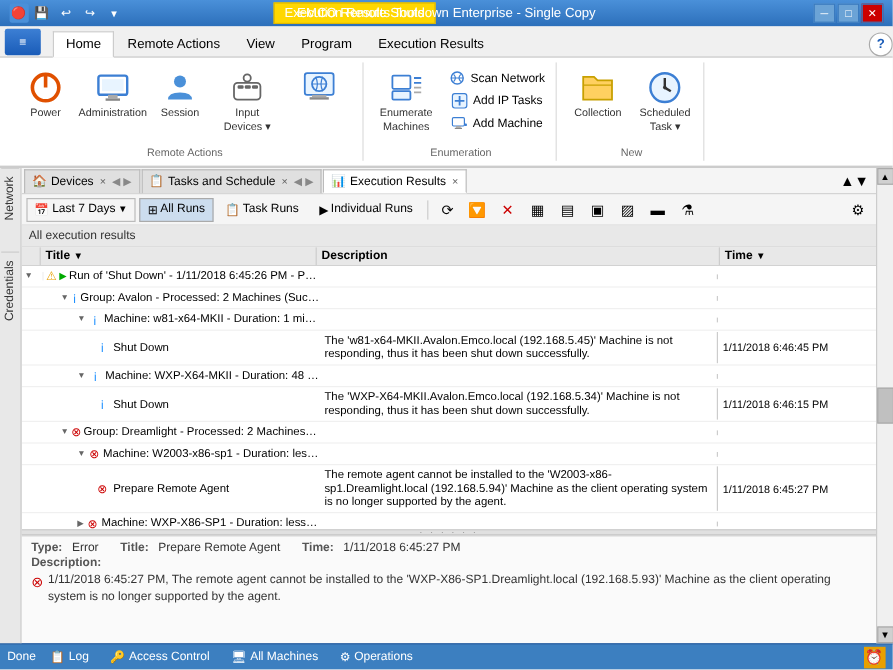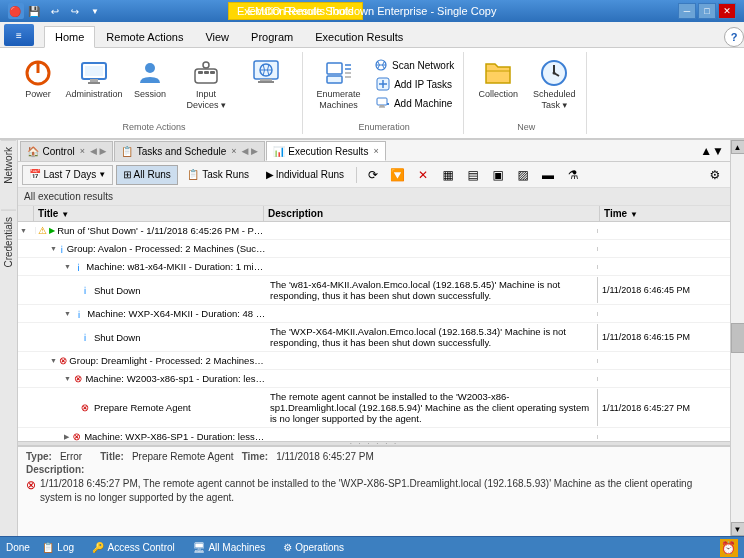--- a/index.html
+++ b/index.html
@@ -285,21 +285,21 @@
     <div class="sidebar">
       <div class="sidebar-tab">Network</div>
       <div class="sidebar-tab" style="margin-top:20px;">Credentials</div>
     </div>
 
     <div class="content">
 
       <div class="doc-tabs">
         <div class="doc-tab">
           <span>🏠</span>
-          <span>Control</span>
+          <span>Devices</span>
           <span class="doc-tab-close">×</span>
           <span style="font-size:9px; color:#888; margin-left:2px;">◀ ▶</span>
         </div>
         <div class="doc-tab">
           <span>📋</span>
           <span>Tasks and Schedule</span>
           <span class="doc-tab-close">×</span>
           <span style="font-size:9px; color:#888; margin-left:2px;">◀ ▶</span>
         </div>
         <div class="doc-tab active">
@@ -476,21 +476,21 @@
         <div class="drag-handle">
           <span class="drag-dots">· · · · · ·</span>
         </div>
 
         <div class="detail-panel" style="min-height:90px;">
           <div class="detail-row">
             <span class="detail-label">Type:</span>
             <span class="detail-value">Error</span>
             <span class="detail-label" style="margin-left:10px;">Title:</span>
             <span class="detail-value">Prepare Remote Agent</span>
-            <span class="detail-label" style="margin-left:0;">Time:</span>
+            <span class="detail-label" style="margin-left:10px;">Time:</span>
             <span class="detail-value">1/11/2018 6:45:27 PM</span>
           </div>
           <div class="detail-row">
             <span class="detail-label">Description:</span>
           </div>
           <div class="detail-desc">
             <span class="detail-desc-icon">⊗</span>
             <span class="detail-desc-text">1/11/2018 6:45:27 PM,  The remote agent cannot be installed to the 'WXP-X86-SP1.Dreamlight.local (192.168.5.93)' Machine as the client operating system is no longer supported by the agent.</span>
           </div>
         </div>

